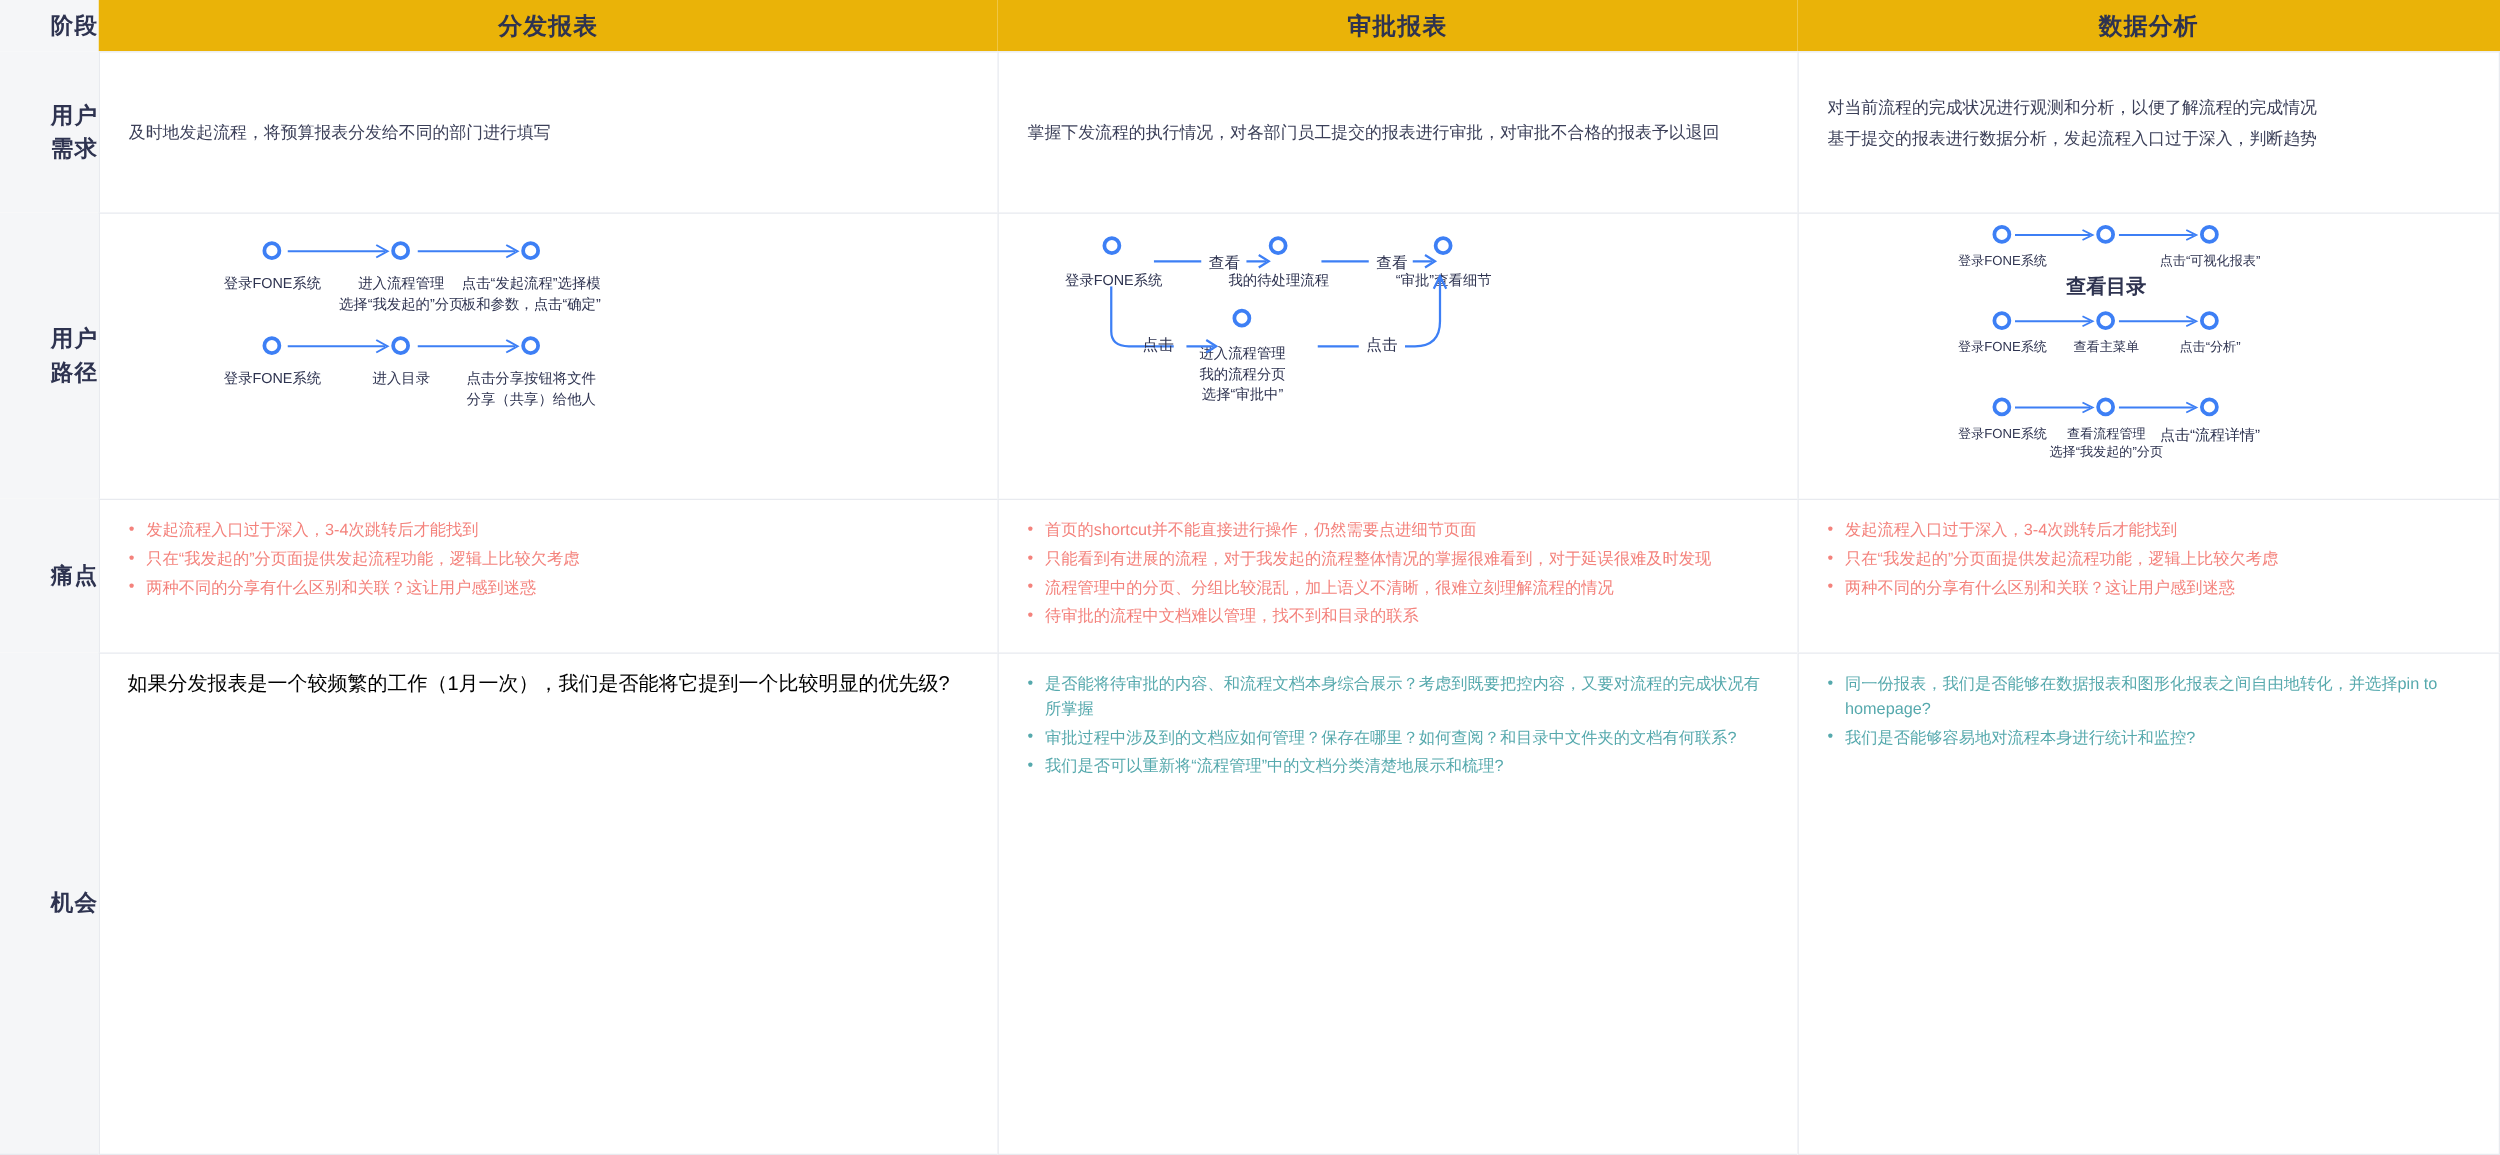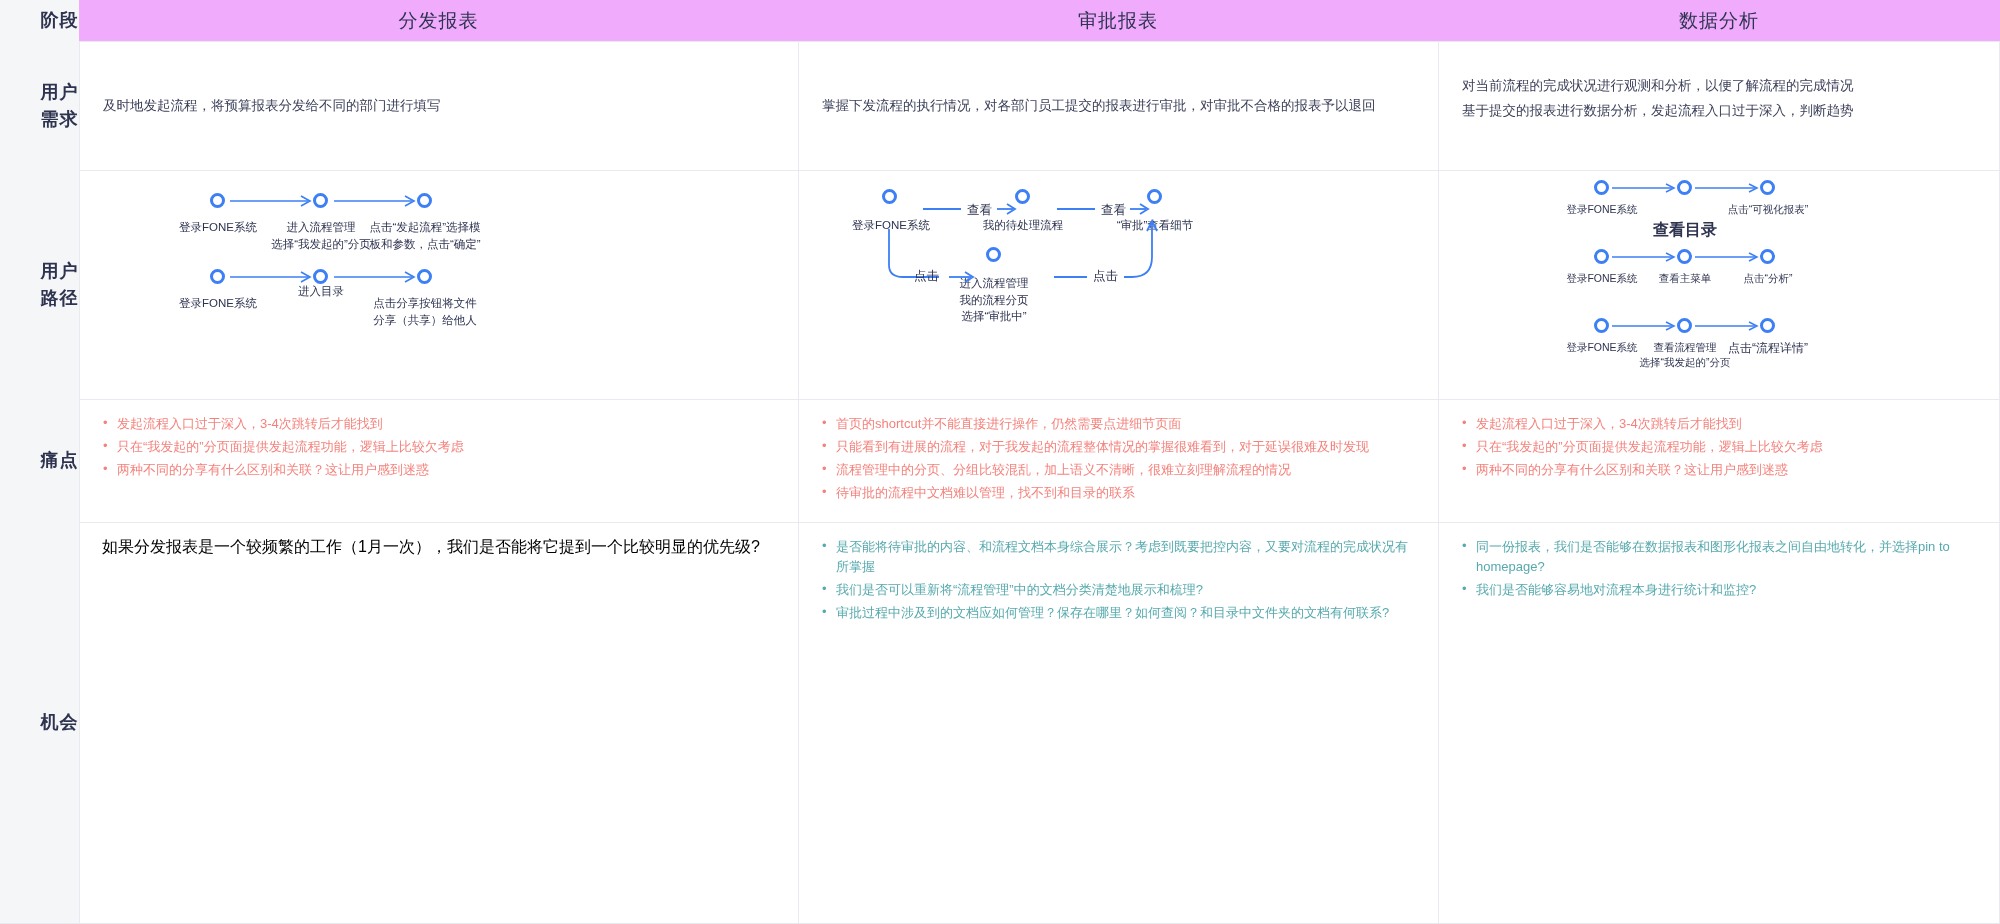--- a/index.html
+++ b/index.html
@@ -24,23 +24,23 @@
     text-align: center;
     font-size: 18px; font-weight: 700; color: #2e3350;
     line-height: 1.45;
     letter-spacing: 1px;
     padding-left: 40px;
   }
   .rail.head { background: #f5f6f8; }
 
   
   .hcell {
-    background: #f0abfc;
+    background: #eab308;
     display: flex; align-items: center; justify-content: center;
-    font-size: 19px; font-weight: 400; color: #2e3350;
+    font-size: 19px; font-weight: 700; color: #2e3350;
     letter-spacing: 1px;
   }
 
   
   .cell {
     background: #ffffff;
     border-left: 1px solid #e8eaef;
     border-top: 1px solid #e8eaef;
     position: relative;
     padding: 0 18px;
@@ -144,21 +144,21 @@
       <div class="node" style="left:337px;top:98px;"></div>
       <svg class="conn" style="left:150px;top:98px;" width="86" height="16">
         <line x1="0" y1="8" x2="78" y2="8" stroke="#3d7ff5" stroke-width="1.6"></line>
         <path d="M71 3 L80 8 L71 13" fill="none" stroke="#3d7ff5" stroke-width="1.6"></path>
       </svg>
       <svg class="conn" style="left:254px;top:98px;" width="86" height="16">
         <line x1="0" y1="8" x2="78" y2="8" stroke="#3d7ff5" stroke-width="1.6"></line>
         <path d="M71 3 L80 8 L71 13" fill="none" stroke="#3d7ff5" stroke-width="1.6"></path>
       </svg>
       <div class="nlabel" style="left:78px;top:124px;width:120px;">登录FONE系统</div>
-      <div class="nlabel" style="left:180px;top:112px;width:122px;">进入目录</div>
+      <div class="nlabel" style="left:180px;top:124px;width:122px;">进入目录</div>
       <div class="nlabel" style="left:284px;top:124px;width:122px;">点击分享按钮将文件
 分享（共享）给他人</div>
     </div>
   </div>
 
   <div class="cell">
     <div class="journey">
       <div class="node" style="left:83px;top:18px;"></div>
       <div class="node" style="left:216px;top:18px;"></div>
       <div class="node" style="left:348px;top:18px;"></div>
@@ -283,22 +283,22 @@
 
   <div class="rail row-bottom">机会</div>
   <div class="cell row-bottom">
     <div class="opp-plain-wrap">
       <div class="plain">如果分发报表是一个较频繁的工作（1月一次），我们是否能将它提到一个比较明显的优先级?</div>
     </div>
   </div>
   <div class="cell row-bottom">
     <ul class="bullets opp">
       <li>是否能将待审批的内容、和流程文档本身综合展示？考虑到既要把控内容，又要对流程的完成状况有所掌握</li>
+      <li>审批过程中涉及到的文档应如何管理？保存在哪里？如何查阅？和目录中文件夹的文档有何联系?</li>
       <li>我们是否可以重新将“流程管理”中的文档分类清楚地展示和梳理?</li>
-      <li>审批过程中涉及到的文档应如何管理？保存在哪里？如何查阅？和目录中文件夹的文档有何联系?</li>
     </ul>
   </div>
   <div class="cell lastcol row-bottom">
     <ul class="bullets opp">
       <li>同一份报表，我们是否能够在数据报表和图形化报表之间自由地转化，并选择pin to homepage?</li>
       <li>我们是否能够容易地对流程本身进行统计和监控?</li>
     </ul>
   </div>
 
 </div>

